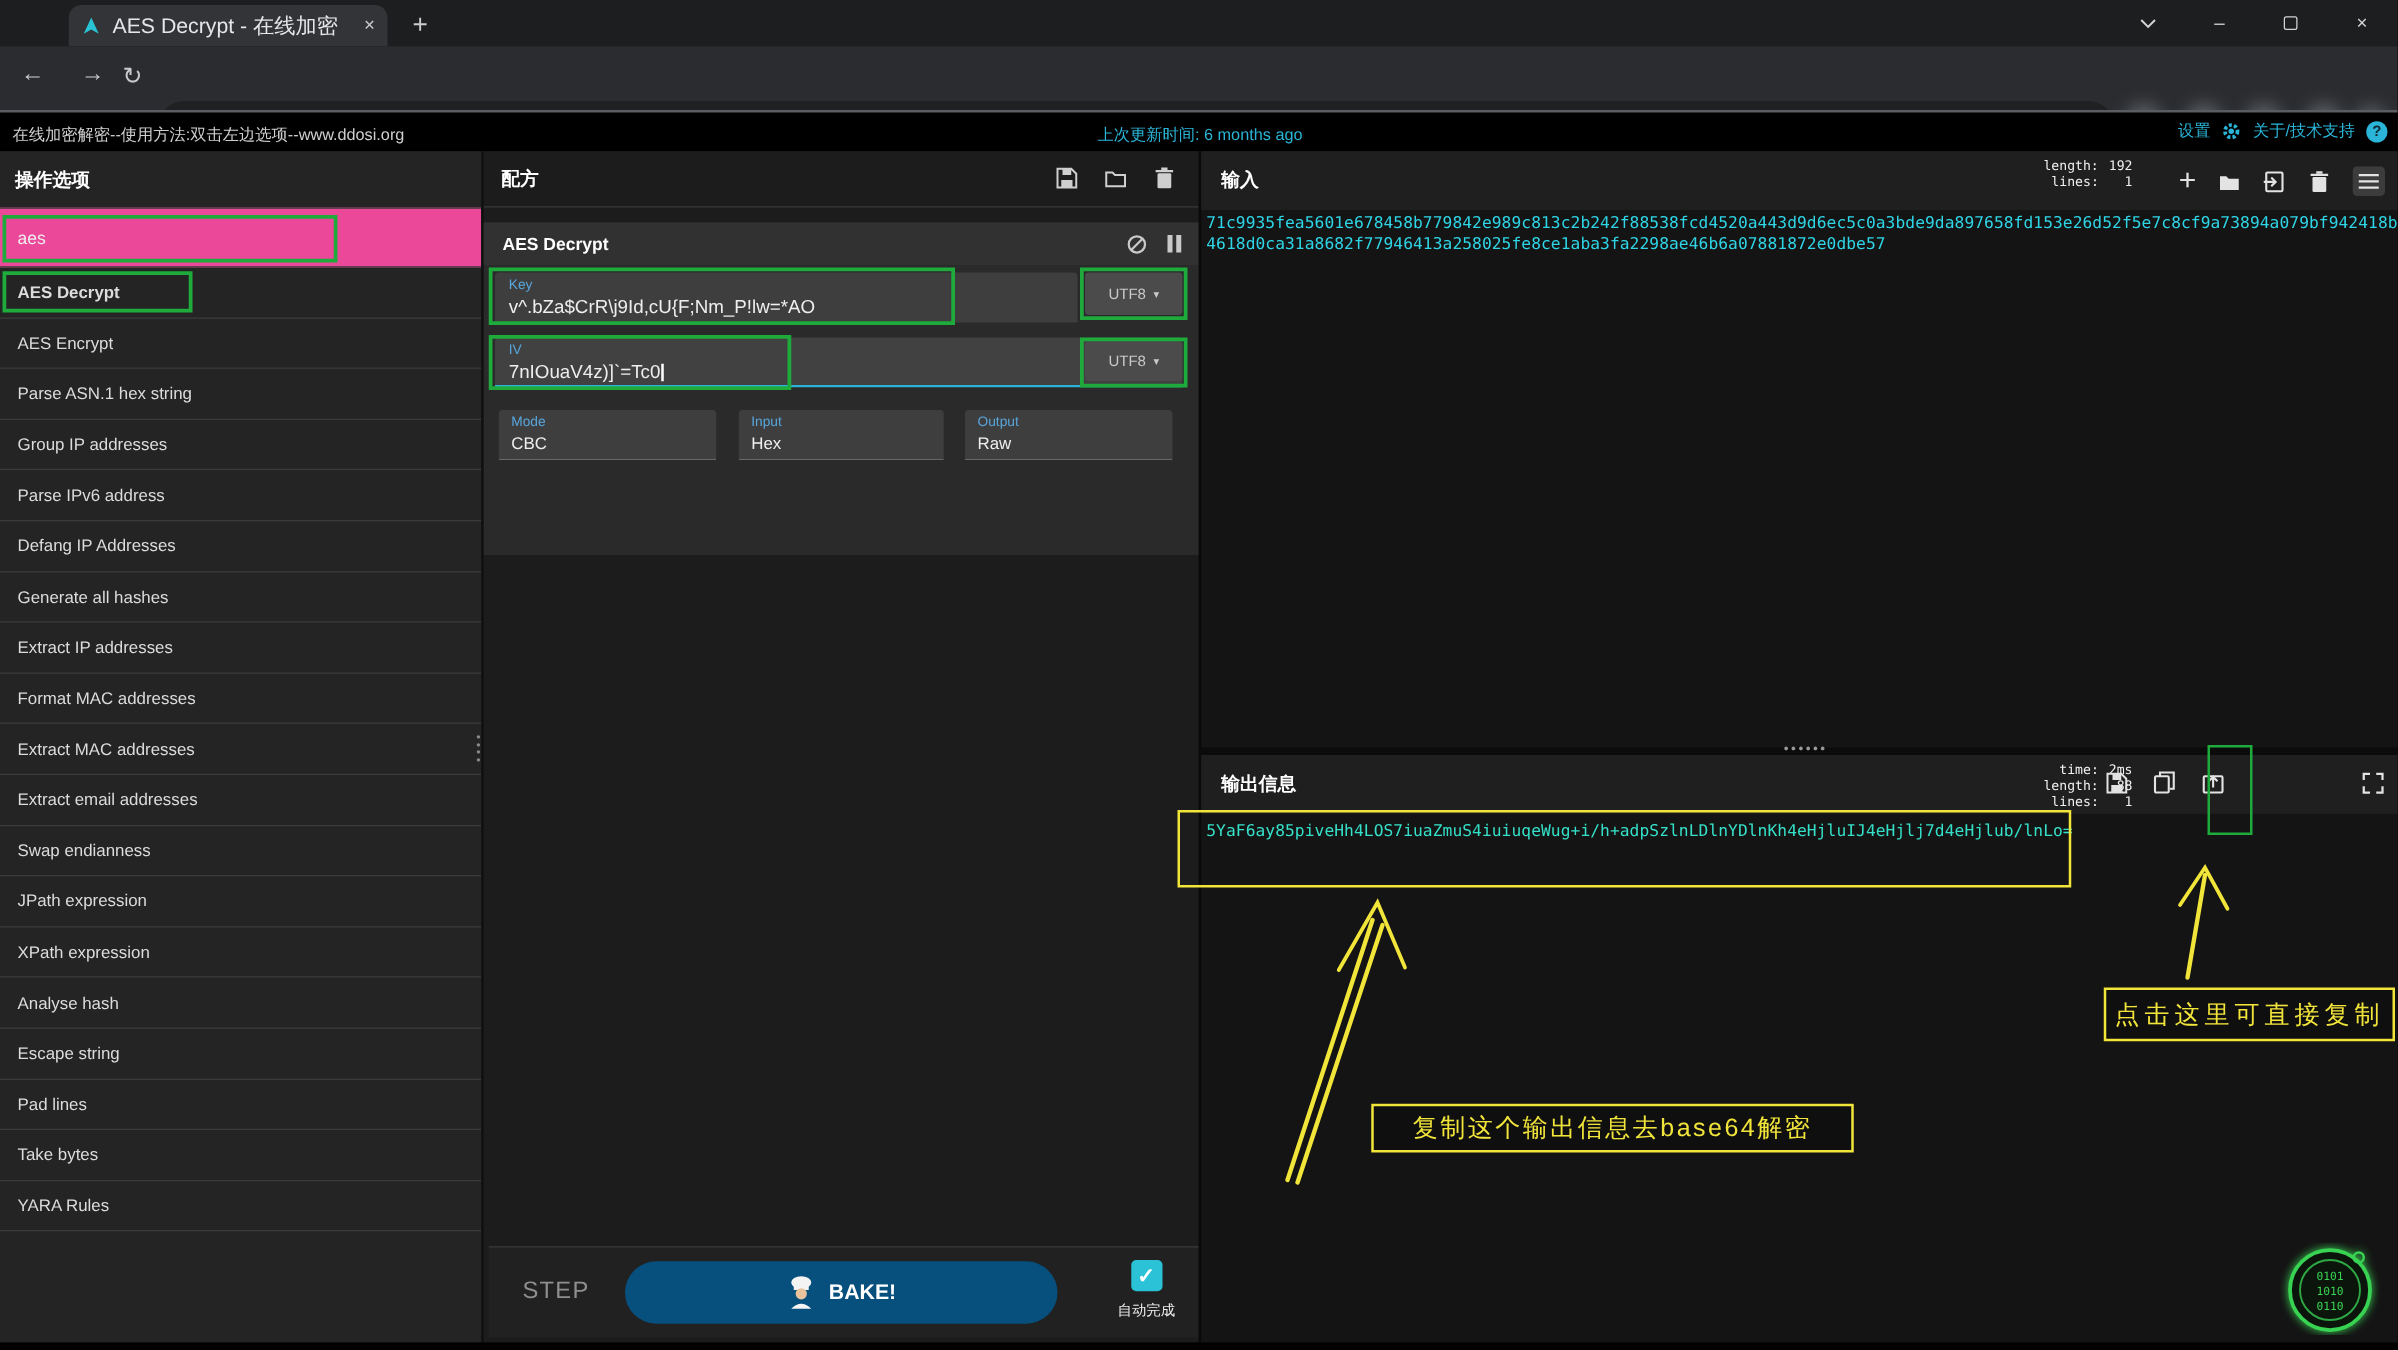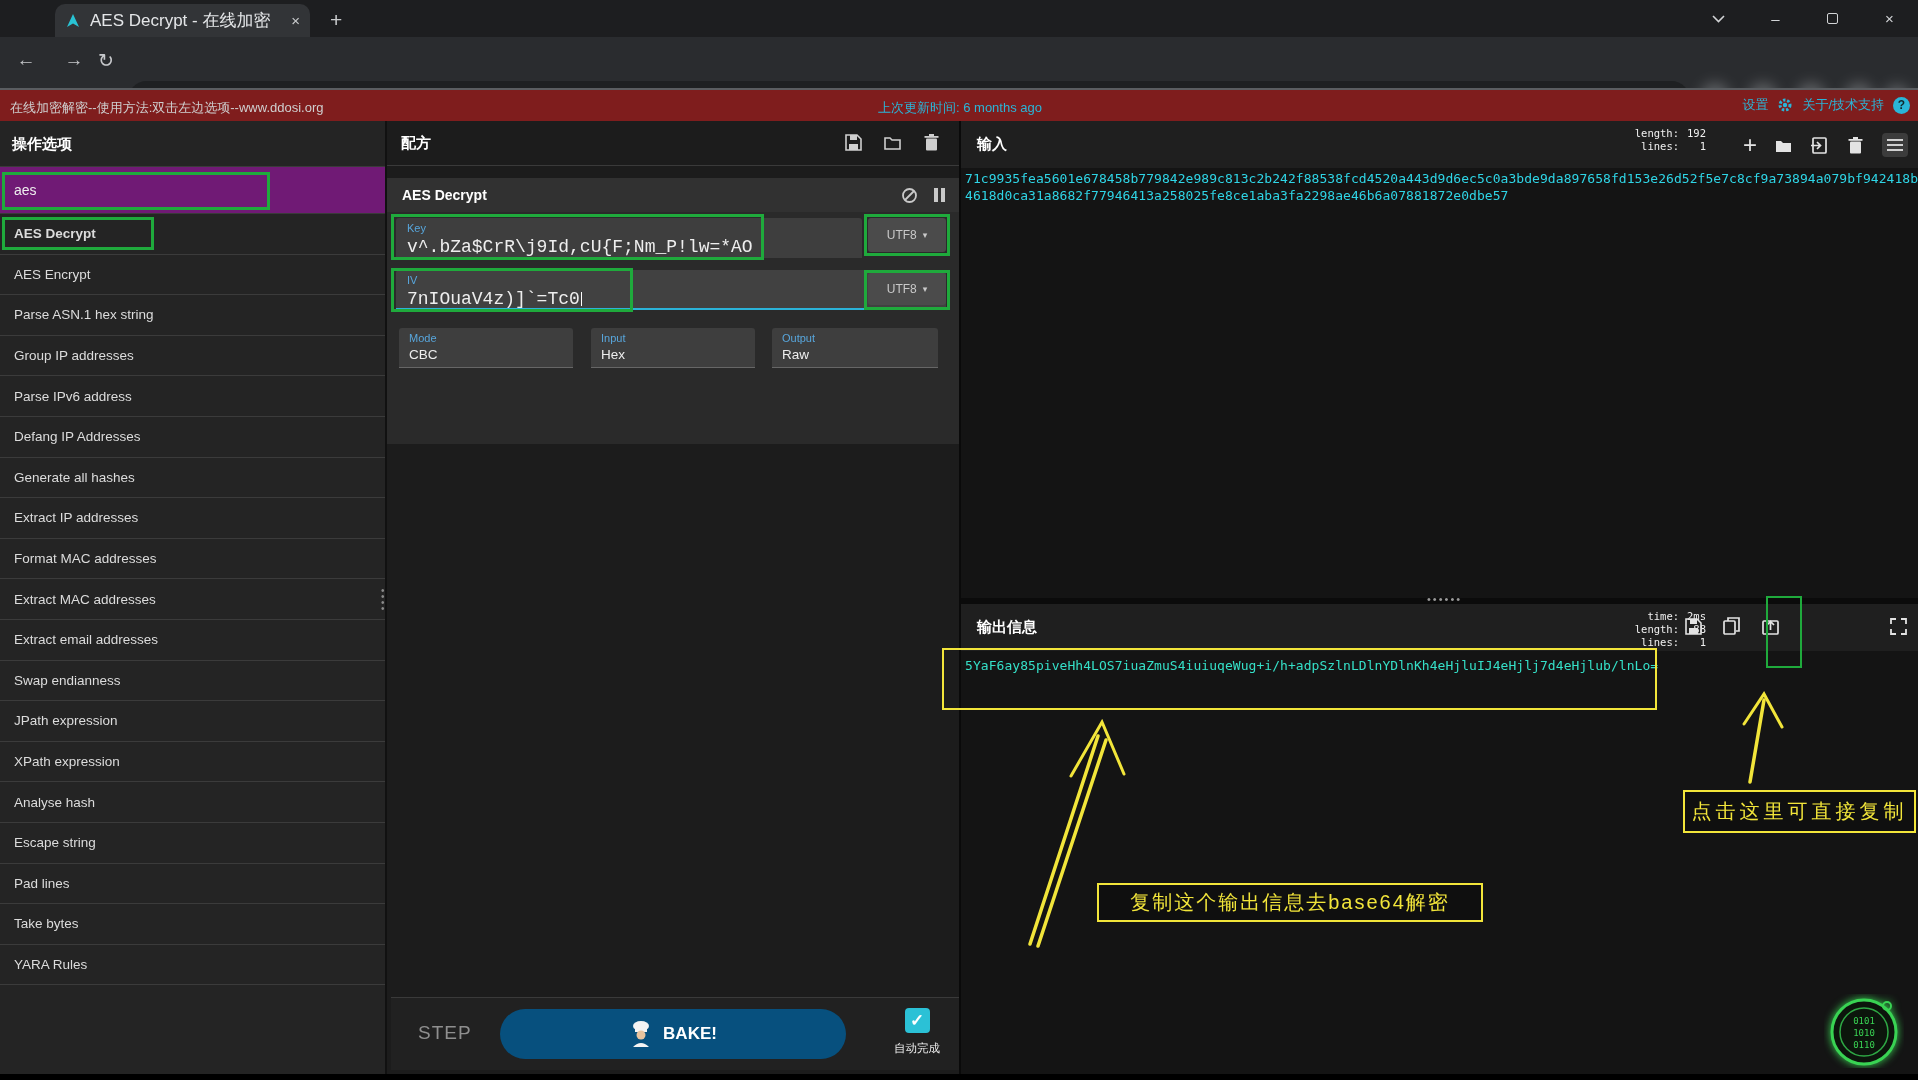--- a/index.html
+++ b/index.html
@@ -20,54 +20,54 @@
   .win-max-glyph { width:11px; height:11px; border:1.5px solid #d2d4d6; border-radius:2px; }
 
   .navbar { position:absolute; left:0; top:37px; width:1918px; height:51px; background:#2a2c2f; }
   .nav-ic { position:absolute; top:12px; color:#c7c9cc; font-size:19px; width:28px; text-align:center; }
   .url-pill { position:absolute; left:128px; top:44px; width:1562px; height:37px; border-radius:19px;
     background:#1e2022; display:flex; align-items:center; padding:0 18px; gap:10px; overflow:hidden; }
   .url-text { font-size:14px; color:#9aa0a6; white-space:nowrap; overflow:hidden; text-overflow:clip; }
   .url-text b { color:#e8eaed; font-weight:400; }
   .blur-blob { position:absolute; background:#8a8d90; border-radius:50%; filter:blur(7px); opacity:.55; }
 
-  .infobar { position:absolute; left:0; top:88px; width:1918px; height:33px; background:#7f1d1d;
+  .infobar { position:absolute; left:0; top:88px; width:1918px; height:33px; background:#000000;
     border-top:2px solid #5a5d61; }
   .infobar-left { position:absolute; left:10px; top:9px; color:#cfcfcf; font-size:13px; }
   .infobar-updated { position:absolute; left:878px; top:9px; color:#2ab5d8; font-size:13px; }
   .infobar-right { position:absolute; right:8px; top:6px; display:flex; align-items:center; gap:9px; color:#2ab5d8; font-size:13px; }
   .q-circle { width:17px; height:17px; border-radius:50%; background:#2ab5d8; color:#10282e; font-weight:bold;
     font-size:12px; display:flex; align-items:center; justify-content:center; }
 
   
   .sidebar { position:absolute; left:0; top:121px; width:385px; height:953px; background:#242424; }
   .sidebar-title { padding:14px 12px 12px 12px; color:#fff; font-weight:bold; font-size:15px; }
-  .search-row { position:relative; height:48px; background:#701a75; border-top:1px solid #3a3a3a; border-bottom:1px solid #3a3a3a; }
+  .search-row { position:relative; height:48px; background:#ec4899; border-top:1px solid #3a3a3a; border-bottom:1px solid #3a3a3a; }
   .search-input { position:absolute; left:0; top:0; width:100%; height:100%; background:transparent; border:none;
     color:#eee; font-size:14px; padding-left:14px; outline:none; font-family:"Liberation Sans",sans-serif; }
   .green-box { position:absolute; border:3px solid #1faa3c; pointer-events:none; z-index:40; }
   .ops {}
   .op-item { position:relative; height:40.6px; border-bottom:1px solid #3b3b3b; display:flex; align-items:center;
     padding-left:14px; color:#dcdcdc; font-size:13.5px; }
   .op-item.first { font-weight:bold; }
 
   
   .recipe { position:absolute; left:385px; top:121px; width:574px; height:953px; background:#1c1c1c; border-left:2px solid #111; }
   .recipe-header { position:absolute; left:0; top:0; width:100%; height:45px; border-bottom:1px solid #3a3a3a; }
   .recipe-title { position:absolute; left:14px; top:13px; color:#fff; font-weight:bold; font-size:15px; }
   .recipe-hicons { position:absolute; right:18px; top:12px; display:flex; gap:20px; }
   .icon-18 { width:19px; height:19px; }
   .op-card { position:absolute; left:0; top:57px; width:574px; height:266px; background:#2a2a2a; }
   .op-card-title { height:34px; background:#313131; display:flex; align-items:center; padding:0 15px; color:#fff;
     font-weight:bold; font-size:14px; }
   .op-card-icons { margin-left:auto; display:flex; gap:15px; }
   .field { position:absolute; background:#3e3e3e; border-radius:3px 3px 0 0; }
   .field-label { position:absolute; left:11px; top:4px; color:#58a6dc; font-size:11px; }
-  .field-value { position:absolute; left:11px; top:19px; color:#eee; font-size:18px;
-    font-family:Liberation Mono, monospace; white-space:pre; }
+  .field-value { position:absolute; left:11px; top:19px; color:#eee; font-size:15px;
+    font-family:Liberation Sans, sans-serif; white-space:pre; }
   .cursor-bar { display:inline-block; width:1.5px; height:14px; background:#fff; vertical-align:middle; margin-left:1px; }
   .utf8-btn { position:absolute; width:78px; height:34px; background:#4b4b4b; border-radius:3px; color:#c9c9c9;
     font-size:12px; display:flex; align-items:center; justify-content:center; gap:6px; }
   .mode-box { position:absolute; height:40px; background:#3e3e3e; border-radius:3px 3px 0 0; border-bottom:1px solid #666; }
   .mode-label { position:absolute; left:10px; top:4px; color:#58a6dc; font-size:11px; }
   .mode-value { position:absolute; left:10px; top:19px; color:#eee; font-size:13.5px; }
   .bake-bar { position:absolute; left:4px; bottom:4px; width:100%; height:73px; background:#212121; border-top:1px solid #3a3a3a; }
   .step-label { position:absolute; left:27px; top:24px; color:#8f8f8f; font-size:19px; letter-spacing:1px; }
   .bake-btn { position:absolute; left:109px; top:11px; width:346px; height:50px; border-radius:25px; background:#07507e;
     display:flex; align-items:center; justify-content:center; gap:10px; color:#fff; font-weight:bold; font-size:17px; }

